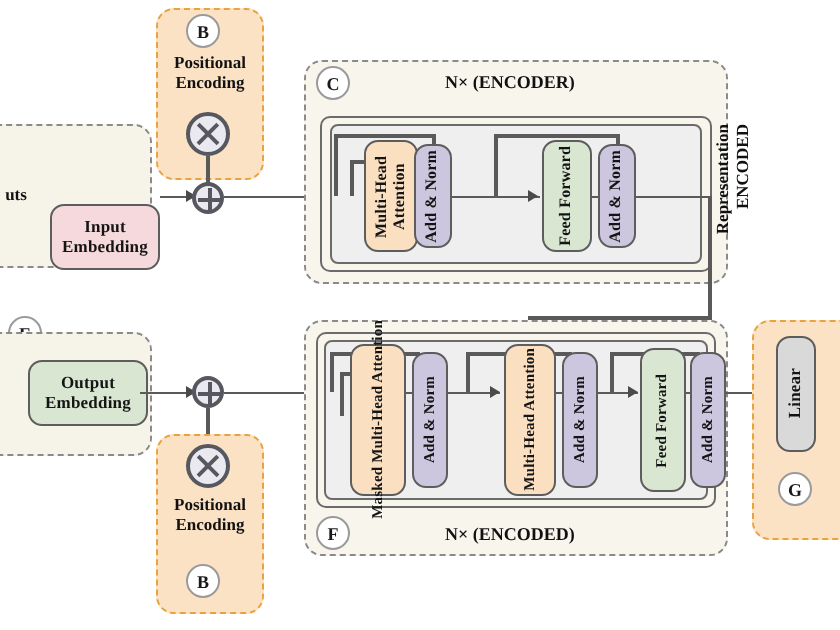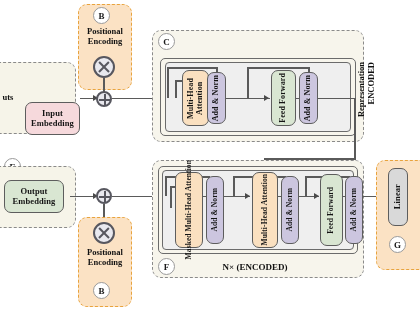--- a/index.html
+++ b/index.html
@@ -154,20 +154,21 @@
 
   <div class="op" style="left:96px;top:91px;width:16px;height:16px;">
     <div class="bar" style="left:1.4px;top:5.5px;width:10.2px;height:2px;"></div>
     <div class="bar" style="left:5.5px;top:1.4px;width:2px;height:10.2px;"></div>
   </div>
 
   <div class="ln lnh" style="left:112px;top:97.5px;width:62px;"></div>
 
   <div class="group plain" style="left:152px;top:30px;width:212px;height:112px;"></div>
   <div class="marker" style="left:158px;top:33px;width:17px;height:17px;font-size:9px;">C</div>
+  <div class="lbl" style="left:190px;top:36px;width:130px;font-size:9px;">N× (ENCODER)</div>
 
   <div class="rail" style="left:160px;top:58px;width:196px;height:78px;"></div>
   <div class="railfill" style="left:165px;top:62px;width:186px;height:70px;"></div>
 
   <div class="ln lnh" style="left:167px;top:67px;width:51px;"></div>
   <div class="ln lnv" style="left:167px;top:67px;height:31px;"></div>
   <div class="ln lnv" style="left:216.4px;top:67px;height:10px;"></div>
   <div class="arrow down" style="left:213.6px;top:75px;"></div>
 
   <div class="ln lnv" style="left:175px;top:80px;height:18px;"></div>
@@ -206,21 +207,21 @@
   <div class="ln lnv" style="left:354.4px;top:97.5px;height:62px;"></div>
   <div class="ln lnh" style="left:264px;top:158px;width:92px;"></div>
   <div class="ln lnv" style="left:264px;top:158px;height:19px;"></div>
   <div class="arrow down" style="left:261.2px;top:175px;"></div>
 
   <div class="vlbl" style="left:366px;top:62px;font-size:8.5px;">ENCODED</div>
   <div class="vlbl" style="left:356px;top:62px;font-size:8.5px;">Representation</div>
 
   <div class="marker" style="left:4px;top:158px;width:17px;height:17px;font-size:9px;">E</div>
   <div class="group cream" style="left:-16px;top:166px;width:92px;height:62px;"></div>
-  <div class="block green" style="left:4px;top:180px;width:60px;height:33px;font-size:8.5px;white-space:pre-line;">Output
+  <div class="block green" style="left:14px;top:180px;width:60px;height:33px;font-size:8.5px;white-space:pre-line;">Output
 Embedding</div>
 
   <div class="ln lnh" style="left:70px;top:195.5px;width:28px;"></div>
   <div class="arrow" style="left:93px;top:192.8px;"></div>
 
   <div class="op" style="left:96px;top:188px;width:16px;height:16px;">
     <div class="bar" style="left:1.4px;top:5.5px;width:10.2px;height:2px;"></div>
     <div class="bar" style="left:5.5px;top:1.4px;width:2px;height:10.2px;"></div>
   </div>
 

